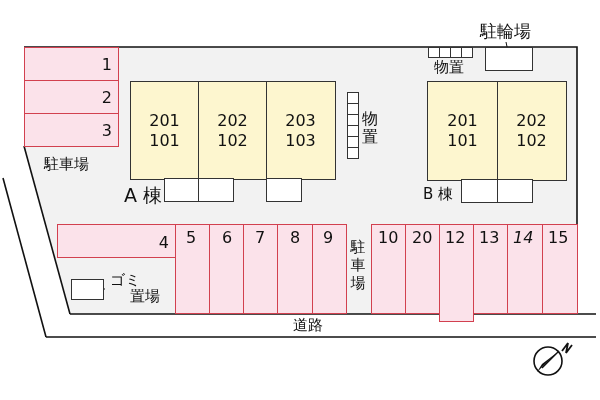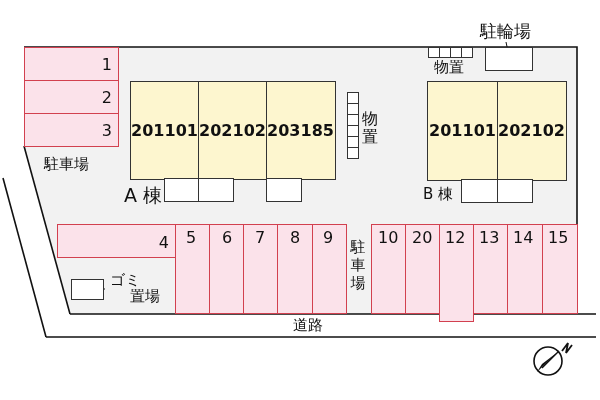--- a/index.html
+++ b/index.html
@@ -4,23 +4,23 @@
 <style>
   html, body { margin: 0; padding: 0; background: #ffffff; }
   body { width: 600px; height: 400px; position: relative; overflow: hidden;
          font-family: "DejaVu Sans", "Liberation Sans", sans-serif; color: #111; }
   svg.base { position: absolute; left: 0; top: 0; }
   .abs { position: absolute; }
   .lot { position: absolute; background: #fbe2ea; border: 1.5px solid #d2404f; box-sizing: border-box; }
   .lot .num { position: absolute; font-size: 16px; color: #111; }
   .bldg { position: absolute; background: #fdf6cf; border: 1.5px solid #333; box-sizing: border-box; }
   .unit { position: absolute; top: 0; bottom: 0; border-right: 1.5px solid #333; box-sizing: border-box;
-          display: flex; flex-direction: row; align-items: center; justify-content: center;
-          font-size: 16px; line-height: 20px; font-weight: bold; }
-  .unit:last-child { border-right: none; justify-content: space-between; }
+          display: flex; flex-direction: column; align-items: center; justify-content: center;
+          font-size: 16px; line-height: 20px; }
+  .unit:last-child { border-right: none; }
   .balc { position: absolute; background: #fff; border: 1.5px solid #333; box-sizing: border-box; }
   .label { position: absolute; font-size: 14px; white-space: nowrap; }
   .vlabel { position: absolute; font-size: 14px; width: 16px; line-height: 18px; text-align: center; word-break: break-all; }
   .shed-cell { position: absolute; background: #fff; border: 1.2px solid #333; box-sizing: border-box; }
 </style>
 </head>
 <body>
 
 <svg class="base" width="600" height="400">
 
@@ -53,21 +53,21 @@
   <div class="unit" style="left:0;width:68px;">
     <span>201</span>
     <span>101</span>
   </div>
   <div class="unit" style="left:68px;width:68px;">
     <span>202</span>
     <span>102</span>
   </div>
   <div class="unit" style="left:136px;width:67px;">
     <span>203</span>
-    <span>185</span>
+    <span>103</span>
   </div>
 </div>
 
 <div class="balc" style="left:164px;top:178px;width:35px;height:24px;"></div>
 <div class="balc" style="left:198px;top:178px;width:36px;height:24px;"></div>
 <div class="balc" style="left:266px;top:178px;width:36px;height:24px;"></div>
 <div class="label" style="left:124px;top:183px;font-size:19px;">A 棟</div>
 
 <div>
   <div class="shed-cell" style="left:347px;top:92px;width:12px;height:12px;"></div>
@@ -133,21 +133,21 @@
 <div class="lot" style="left:405px;top:224px;width:35px;height:90px;">
   <span class="num" style="left:6px;top:3px;">20</span>
 </div>
 <div class="lot" style="left:439px;top:224px;width:35px;height:98px;">
   <span class="num" style="left:5px;top:3px;">12</span>
 </div>
 <div class="lot" style="left:473px;top:224px;width:35px;height:90px;">
   <span class="num" style="left:5px;top:3px;">13</span>
 </div>
 <div class="lot" style="left:507px;top:224px;width:36px;height:90px;">
-  <span class="num" style="left:5px;top:3px;">14</span>
+  <span class="num" style="left:5px;top:3px;font-style:italic;">14</span>
 </div>
 <div class="lot" style="left:542px;top:224px;width:36px;height:90px;">
   <span class="num" style="left:5px;top:3px;">15</span>
 </div>
 
 <div class="balc" style="left:71px;top:279px;width:33px;height:21px;"></div>
 <div class="label" style="left:110px;top:272px;font-size:15px;line-height:16px;">ゴミ</div>
 <div class="label" style="left:110px;top:288px;font-size:15px;line-height:16px;margin-left:20px;">置場</div>
 
 <div class="label" style="left:293px;top:316px;font-size:15px;">道路</div>

